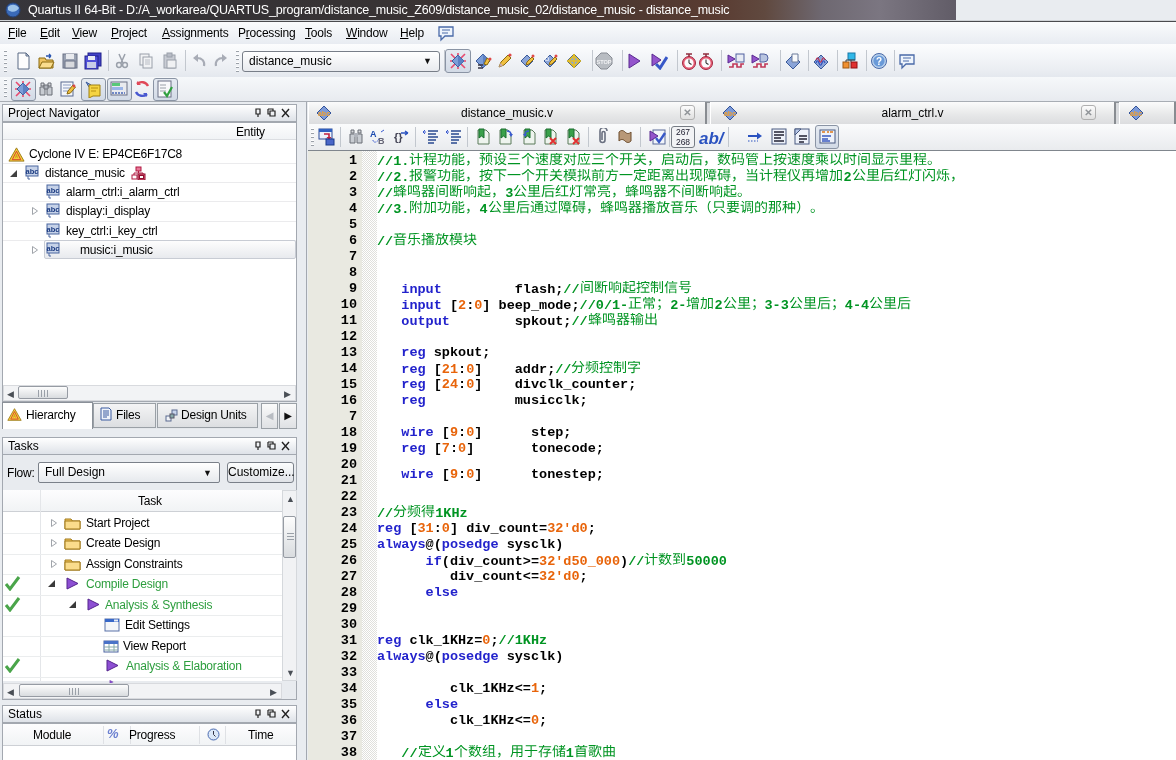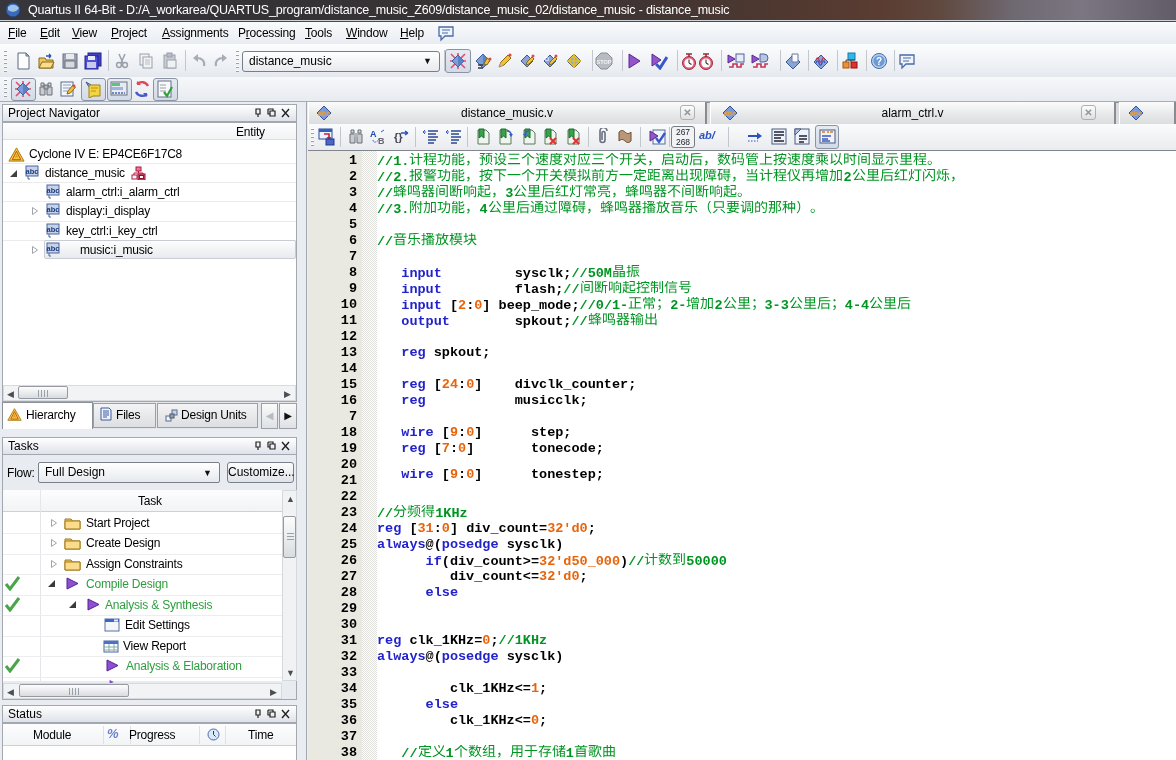--- a/index.html
+++ b/index.html
@@ -1,19 +1,19 @@
 <!DOCTYPE html>
 <html><head><meta charset="utf-8"><style>
 *{margin:0;padding:0;box-sizing:border-box}
 html,body{width:1176px;height:760px;overflow:hidden}
 body{font-family:"Liberation Sans",sans-serif;background:#e9ecf0;position:relative}
 .ab{position:absolute}
 .tt{font-size:12px;letter-spacing:-0.2px;color:#000;white-space:pre}
 
-#tbar{left:0;top:0;width:1176px;height:20px;background:linear-gradient(90deg,#37363b 0%,#343236 18%,#383334 40%,#413533 55%,#4e3830 66%,#5a3c32 75%,#60493f 80%,#6e6871 86%,#7b7681 92%,#615c67 100%)}
+#tbar{left:0;top:0;width:956px;height:20px;background:linear-gradient(90deg,#37363b 0%,#343236 18%,#383334 40%,#413533 55%,#4e3830 66%,#5a3c32 75%,#60493f 80%,#6e6871 86%,#7b7681 92%,#615c67 100%)}
 #tbar .cap{position:absolute;left:28px;top:3px;font-size:12.5px;letter-spacing:-0.2px;color:#fff;white-space:nowrap}
 #tline1{left:0;top:20px;width:1176px;height:1px;background:#cfd2d6}
 #tline2{left:0;top:21px;width:1176px;height:1px;background:#4a4a4e}
 
 #menu{left:0;top:22px;width:1176px;height:22px;background:linear-gradient(#fafbfd,#e8ecf2)}
 #menu span{position:absolute;top:4px;font-size:12px;letter-spacing:-0.2px;color:#000}
 
 #tb1{left:0;top:44px;width:1176px;height:33px;background:linear-gradient(#fcfdfe,#eaedf2 80%,#e4e8ee)}
 #tb2{left:0;top:77px;width:1176px;height:25px;background:linear-gradient(#f6f8fa,#e7eaef)}
 .vsep{position:absolute;width:1px;background:#c2c7ce}
@@ -582,21 +582,21 @@
     <path d="M2 4c2-2 4-2 6 0s4 2 6 0v9c-2 2-4 2-6 0s-4-2-6 0z" fill="#b89878" stroke="#6a4a2a"></path>
   </svg>
 <div class="vsep" style="left:640px;top:127px;height:20px"></div>
 <svg class="ticon" style="left:649px;top:128px" width="18" height="18" viewBox="0 0 18 18">
     <rect x="4" y="2" width="12" height="14" fill="#f2f5fa" stroke="#5a6a9a"></rect>
     <path d="M1 3l8 5-8 5z" fill="#9454cc" stroke="#5a2a90"></path>
     <path d="M7 10l3 4 6-9" stroke="#3858c8" stroke-width="2.4" fill="none"></path>
   </svg>
 <div class="vsep" style="left:669px;top:127px;height:20px"></div>
 <div class="ab" style="left:671px;top:126px;width:24px;height:22px;border:1px solid #767c84;border-radius:3px;background:#f2f3f5;font-family:'Liberation Sans';font-size:8.5px;text-align:center;line-height:10px;color:#223">267<br>268</div>
-<div class="ab" style="left:699px;top:129px;font-size:11px;font-weight:bold;color:#2a52c0;font-style:italic">ab/</div>
+<div class="ab" style="left:699px;top:129px;font-size:17px;font-weight:bold;color:#2a52c0;font-style:italic">ab/</div>
 <div class="vsep" style="left:728px;top:127px;height:20px"></div>
 <svg class="ticon" style="left:746px;top:128px" width="18" height="16" viewBox="0 0 18 16">
     <path d="M2 8h10" stroke="#2a52c0" stroke-width="2"></path>
     <path d="M16 8l-5-3.5v7z" fill="#2a52c0"></path>
     <path d="M2 13h10" stroke="#2a52c0" stroke-width="1.2" stroke-dasharray="1.5 1.5"></path>
   </svg>
 <svg class="ticon" style="left:770px;top:128px" width="18" height="18" viewBox="0 0 18 18">
     <rect x="2" y="1" width="14" height="15" fill="#eef2fa" stroke="#4a5a80"></rect>
     <path d="M4 4h10M4 7h10M4 10h7M4 13h10" stroke="#223" stroke-width="1.4"></path>
   </svg>
@@ -766,24 +766,20 @@
     <div class="cl" style="top:81.6px"><span class="c">//</span><svg class="cj c" width="84" height="14" viewBox="0 0 6000 1000">
         <use href="#g70" transform="translate(0,790) scale(1,-1)"></use>
         <use href="#g71" transform="translate(1000,790) scale(1,-1)"></use>
         <use href="#g68" transform="translate(2000,790) scale(1,-1)"></use>
         <use href="#g69" transform="translate(3000,790) scale(1,-1)"></use>
         <use href="#g35" transform="translate(4000,790) scale(1,-1)"></use>
         <use href="#g80" transform="translate(5000,790) scale(1,-1)"></use>
       </svg></div>
     <div class="ln" style="top:97.6px">7</div>
     <div class="ln" style="top:113.60000000000002px">8</div>
-    <div class="cl" style="top:113.60000000000002px"><span>   </span><span class="k">input</span><span>         sysclk;</span><span class="c">//50M</span><svg class="cj c" width="28" height="14" viewBox="0 0 2000 1000">
-        <use href="#g81" transform="translate(0,790) scale(1,-1)"></use>
-        <use href="#g82" transform="translate(1000,790) scale(1,-1)"></use>
-      </svg></div>
     <div class="ln" style="top:129.60000000000002px">9</div>
     <div class="cl" style="top:129.60000000000002px"><span>   </span><span class="k">input</span><span>         flash;</span><span class="c">//</span><svg class="cj c" width="112" height="14" viewBox="0 0 8000 1000">
         <use href="#g26" transform="translate(0,790) scale(1,-1)"></use>
         <use href="#g59" transform="translate(1000,790) scale(1,-1)"></use>
         <use href="#g60" transform="translate(2000,790) scale(1,-1)"></use>
         <use href="#g61" transform="translate(3000,790) scale(1,-1)"></use>
         <use href="#g83" transform="translate(4000,790) scale(1,-1)"></use>
         <use href="#g84" transform="translate(5000,790) scale(1,-1)"></use>
         <use href="#g85" transform="translate(6000,790) scale(1,-1)"></use>
         <use href="#g86" transform="translate(7000,790) scale(1,-1)"></use>
@@ -815,20 +811,27 @@
         <use href="#g56" transform="translate(0,790) scale(1,-1)"></use>
         <use href="#g57" transform="translate(1000,790) scale(1,-1)"></use>
         <use href="#g58" transform="translate(2000,790) scale(1,-1)"></use>
         <use href="#g89" transform="translate(3000,790) scale(1,-1)"></use>
         <use href="#g42" transform="translate(4000,790) scale(1,-1)"></use>
       </svg></div>
     <div class="ln" style="top:177.60000000000002px">12</div>
     <div class="ln" style="top:193.60000000000002px">13</div>
     <div class="cl" style="top:193.60000000000002px"><span>   </span><span class="k">reg</span><span> spkout;</span></div>
     <div class="ln" style="top:209.60000000000002px">14</div>
+    <div class="cl" style="top:209.60000000000002px"><span>   </span><span class="k">reg</span><span> [</span><span class="n">21</span><span>:</span><span class="n">0</span><span>]    addr;</span><span class="c">//</span><svg class="cj c" width="70" height="14" viewBox="0 0 5000 1000">
+        <use href="#g90" transform="translate(0,790) scale(1,-1)"></use>
+        <use href="#g91" transform="translate(1000,790) scale(1,-1)"></use>
+        <use href="#g83" transform="translate(2000,790) scale(1,-1)"></use>
+        <use href="#g84" transform="translate(3000,790) scale(1,-1)"></use>
+        <use href="#g92" transform="translate(4000,790) scale(1,-1)"></use>
+      </svg></div>
     <div class="ln" style="top:225.60000000000002px">15</div>
     <div class="cl" style="top:225.60000000000002px"><span>   </span><span class="k">reg</span><span> [</span><span class="n">24</span><span>:</span><span class="n">0</span><span>]    divclk_counter;</span></div>
     <div class="ln" style="top:241.60000000000002px">16</div>
     <div class="cl" style="top:241.60000000000002px"><span>   </span><span class="k">reg</span><span>           musicclk;</span></div>
     <div class="ln" style="top:257.6px">7</div>
     <div class="ln" style="top:273.6px">18</div>
     <div class="cl" style="top:273.6px"><span>   </span><span class="k">wire</span><span> [</span><span class="n">9</span><span>:</span><span class="n">0</span><span>]      step;</span></div>
     <div class="ln" style="top:289.6px">19</div>
     <div class="cl" style="top:289.6px"><span>   </span><span class="k">reg</span><span> [</span><span class="n">7</span><span>:</span><span class="n">0</span><span>]       tonecode;</span></div>
     <div class="ln" style="top:305.6px">20</div>

